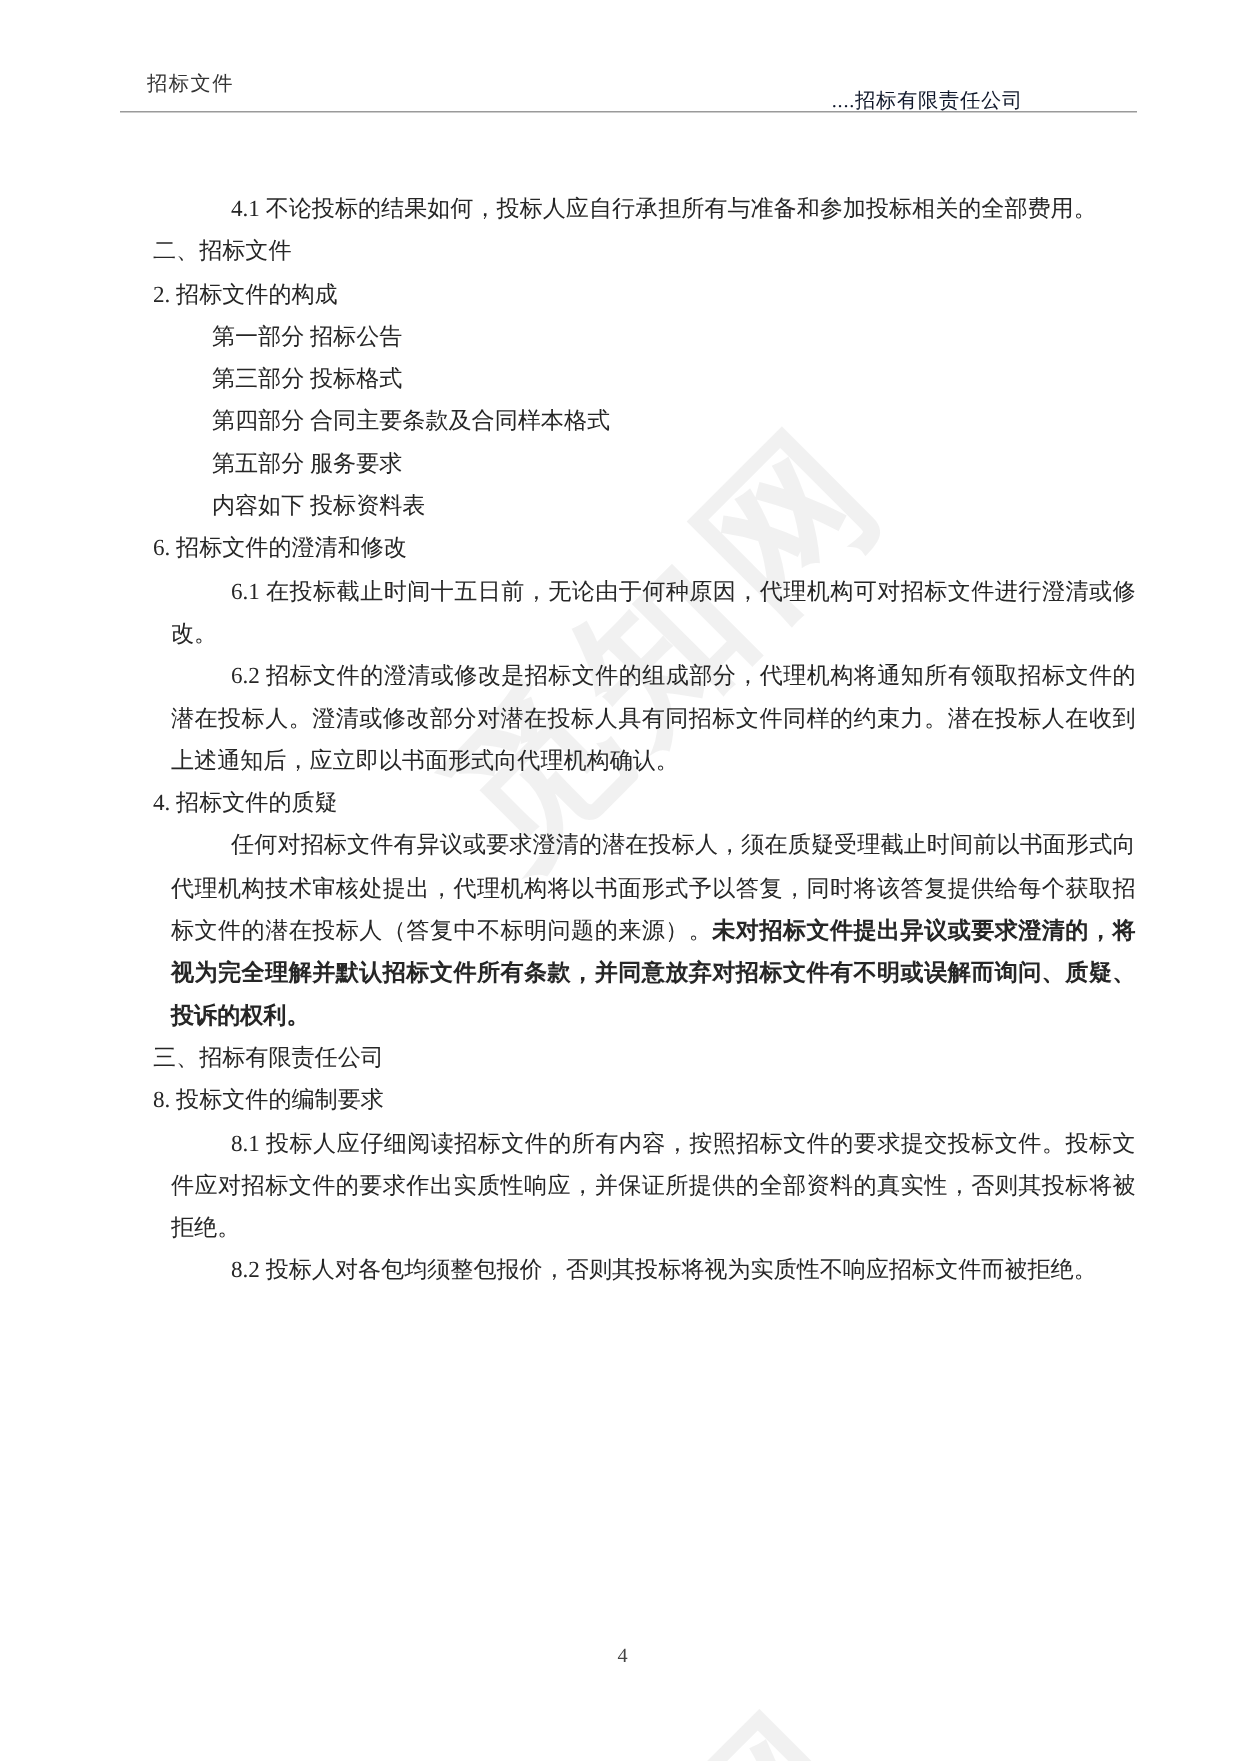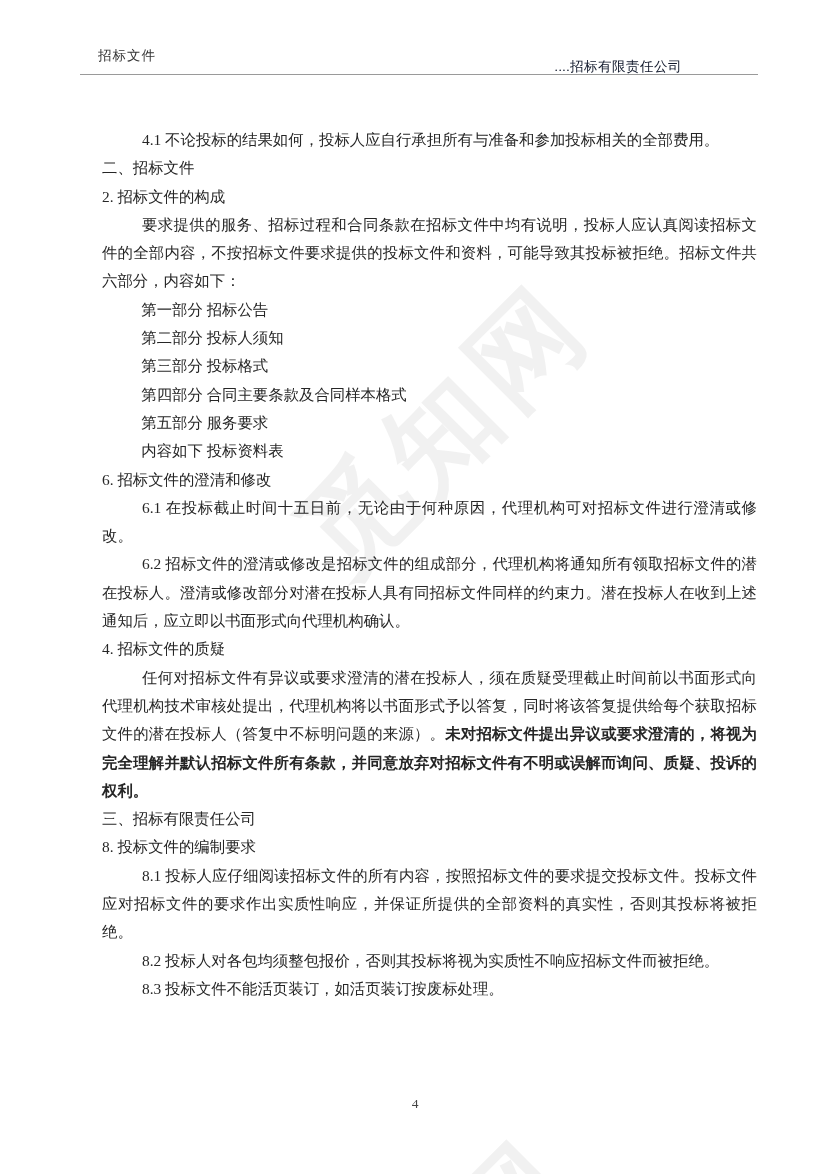--- a/index.html
+++ b/index.html
@@ -66,21 +66,21 @@
     font-size: 15.4px;
     line-height: 28.3px;
     color: #262626;
     z-index: 1;
   }
   .para {
     margin: 0;
     padding: 0;
     text-align: justify;
   }
-  .para.indent { text-indent: 2.6em; }
+  .para.indent { text-indent: 2.6em; margin-left: 12px; }
   .para.part {
     padding-left: 2.55em;
     text-align: left;
   }
   .para .bold { font-weight: 700; }
   
   .footer {
     position: absolute;
     left: 0;
     top: 1096px;
@@ -100,36 +100,33 @@
   <div class="watermark wm-bottom">觅知网</div>
 
   <div class="header-left">招标文件</div>
   <div class="header-right">....招标有限责任公司</div>
   <div class="header-divider"></div>
 
   <div class="doc-body">
       <p class="para body indent"><span>4.1 不论投标的结果如何，投标人应自行承担所有与准备和参加投标相关的全部费用。</span></p>
       <p class="para chapter"><span>二、招标文件</span></p>
       <p class="para section"><span>2.  招标文件的构成</span></p>
-      <p class="para body indent"><span>要求提供的服务、招标过程和合同条款在招标文件中均有说明，投标人应认真阅读招标文件的全部内容，不按招标文件要求提供的投标文件和资料，可能导致其投标被拒绝。招标文件共六部分，内容如下：</span></p>
       <p class="para part"><span>第一部分  招标公告</span></p>
-      <p class="para part"><span>第二部分  投标人须知</span></p>
       <p class="para part"><span>第三部分  投标格式</span></p>
       <p class="para part"><span>第四部分  合同主要条款及合同样本格式</span></p>
       <p class="para part"><span>第五部分  服务要求</span></p>
       <p class="para part"><span>内容如下  投标资料表</span></p>
       <p class="para section"><span>6.  招标文件的澄清和修改</span></p>
       <p class="para body indent"><span>6.1 在投标截止时间十五日前，无论由于何种原因，代理机构可对招标文件进行澄清或修改。</span></p>
       <p class="para body indent"><span>6.2 招标文件的澄清或修改是招标文件的组成部分，代理机构将通知所有领取招标文件的潜在投标人。澄清或修改部分对潜在投标人具有同招标文件同样的约束力。潜在投标人在收到上述通知后，应立即以书面形式向代理机构确认。</span></p>
       <p class="para section"><span>4.  招标文件的质疑</span></p>
       <p class="para body indent"><span>任何对招标文件有异议或要求澄清的潜在投标人，须在质疑受理截止时间前以书面形式向代理机构技术审核处提出，代理机构将以书面形式予以答复，同时将该答复提供给每个获取招标文件的潜在投标人（答复中不标明问题的来源）。</span><span class="bold">未对招标文件提出异议或要求澄清的，将视为完全理解并默认招标文件所有条款，并同意放弃对招标文件有不明或误解而询问、质疑、投诉的权利。</span></p>
       <p class="para chapter"><span>三、招标有限责任公司</span></p>
       <p class="para section"><span>8.  投标文件的编制要求</span></p>
       <p class="para body indent"><span>8.1 投标人应仔细阅读招标文件的所有内容，按照招标文件的要求提交投标文件。投标文件应对招标文件的要求作出实质性响应，并保证所提供的全部资料的真实性，否则其投标将被拒绝。</span></p>
       <p class="para body indent"><span>8.2 投标人对各包均须整包报价，否则其投标将视为实质性不响应招标文件而被拒绝。</span></p>
-      <p class="para body indent"><span>8.3 投标文件不能活页装订，如活页装订按废标处理。</span></p>
     </div>
 
   <div class="footer">
     <span>4</span>
   </div>
 
 </div>
 
 </body></html>

